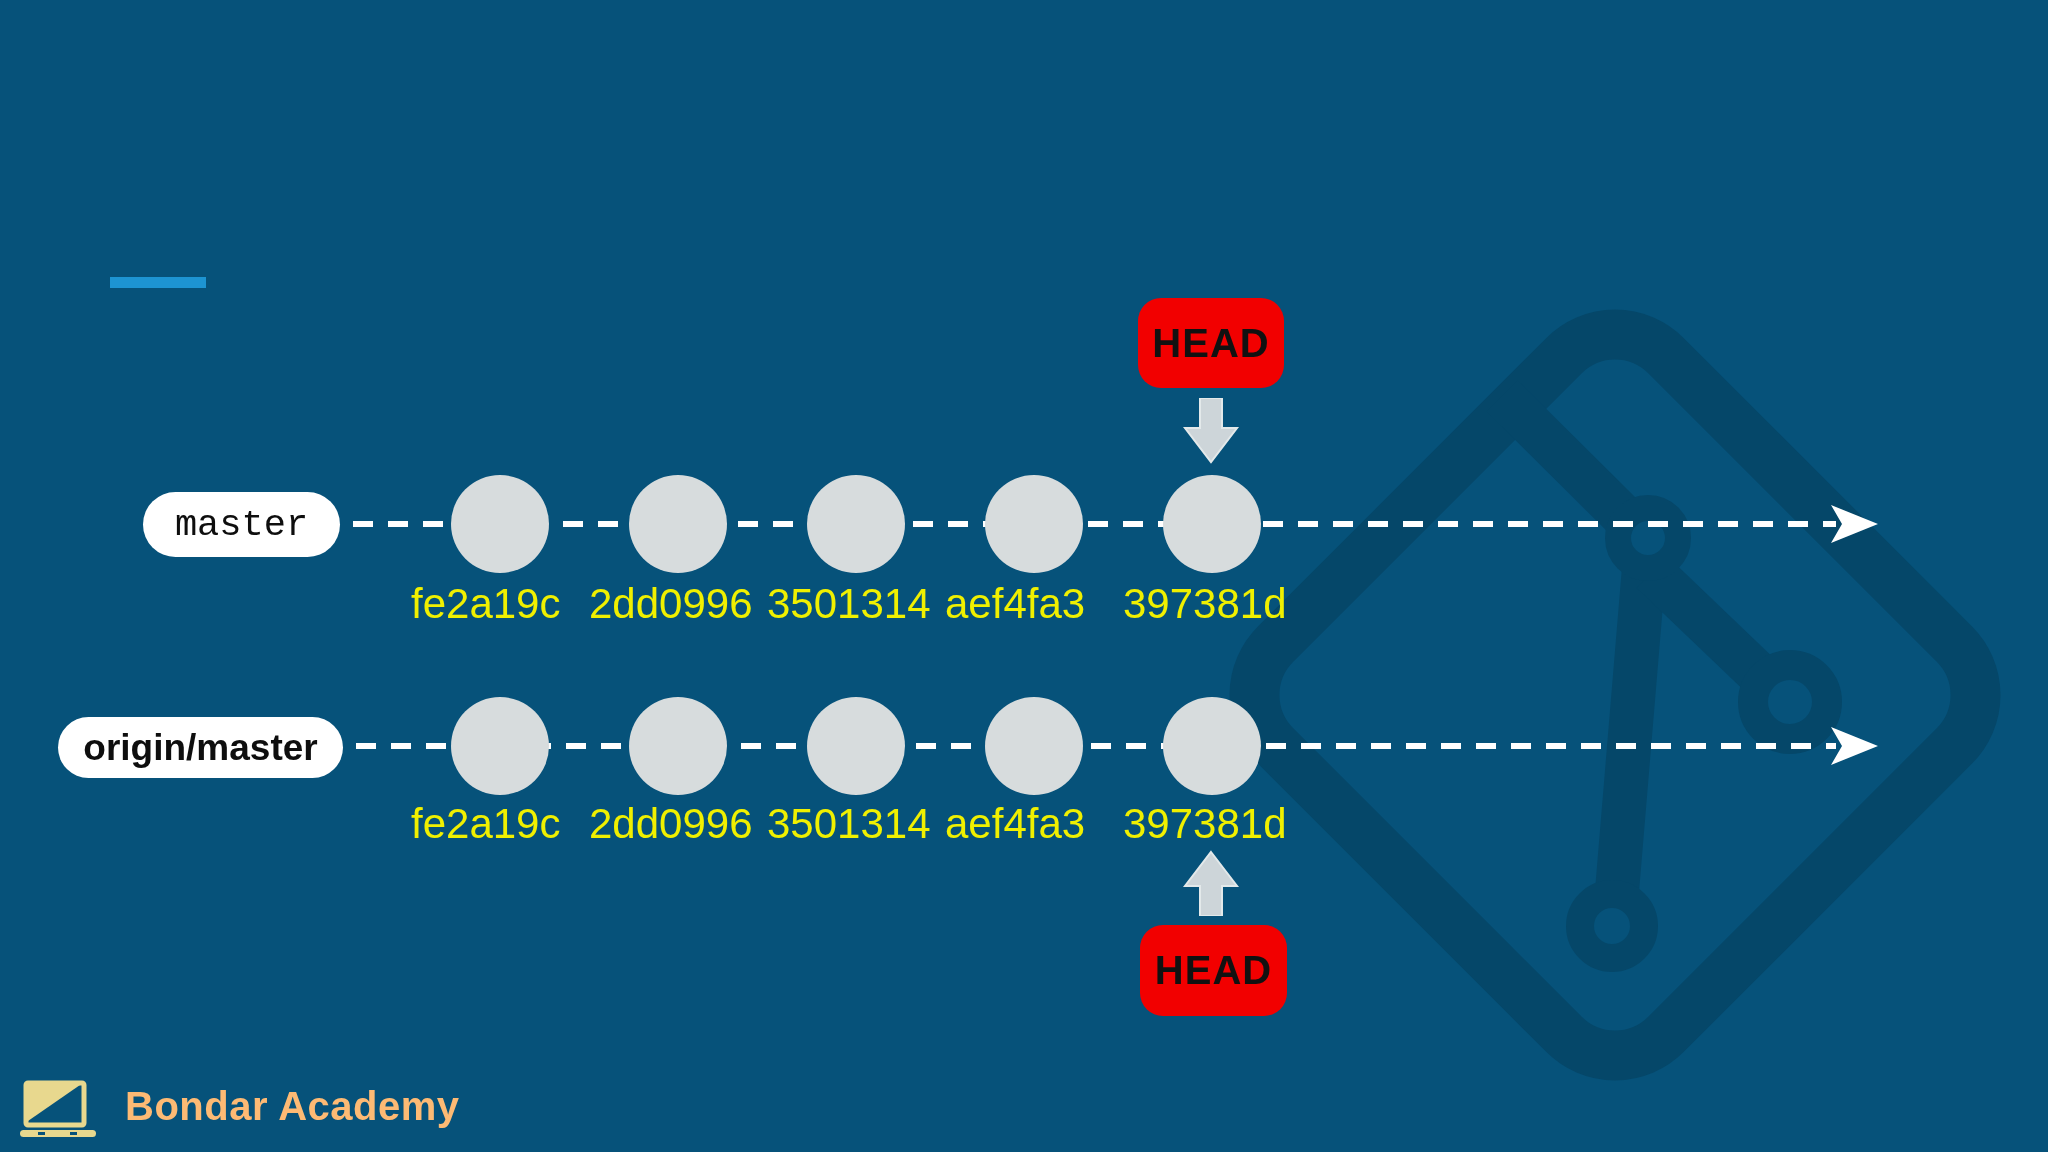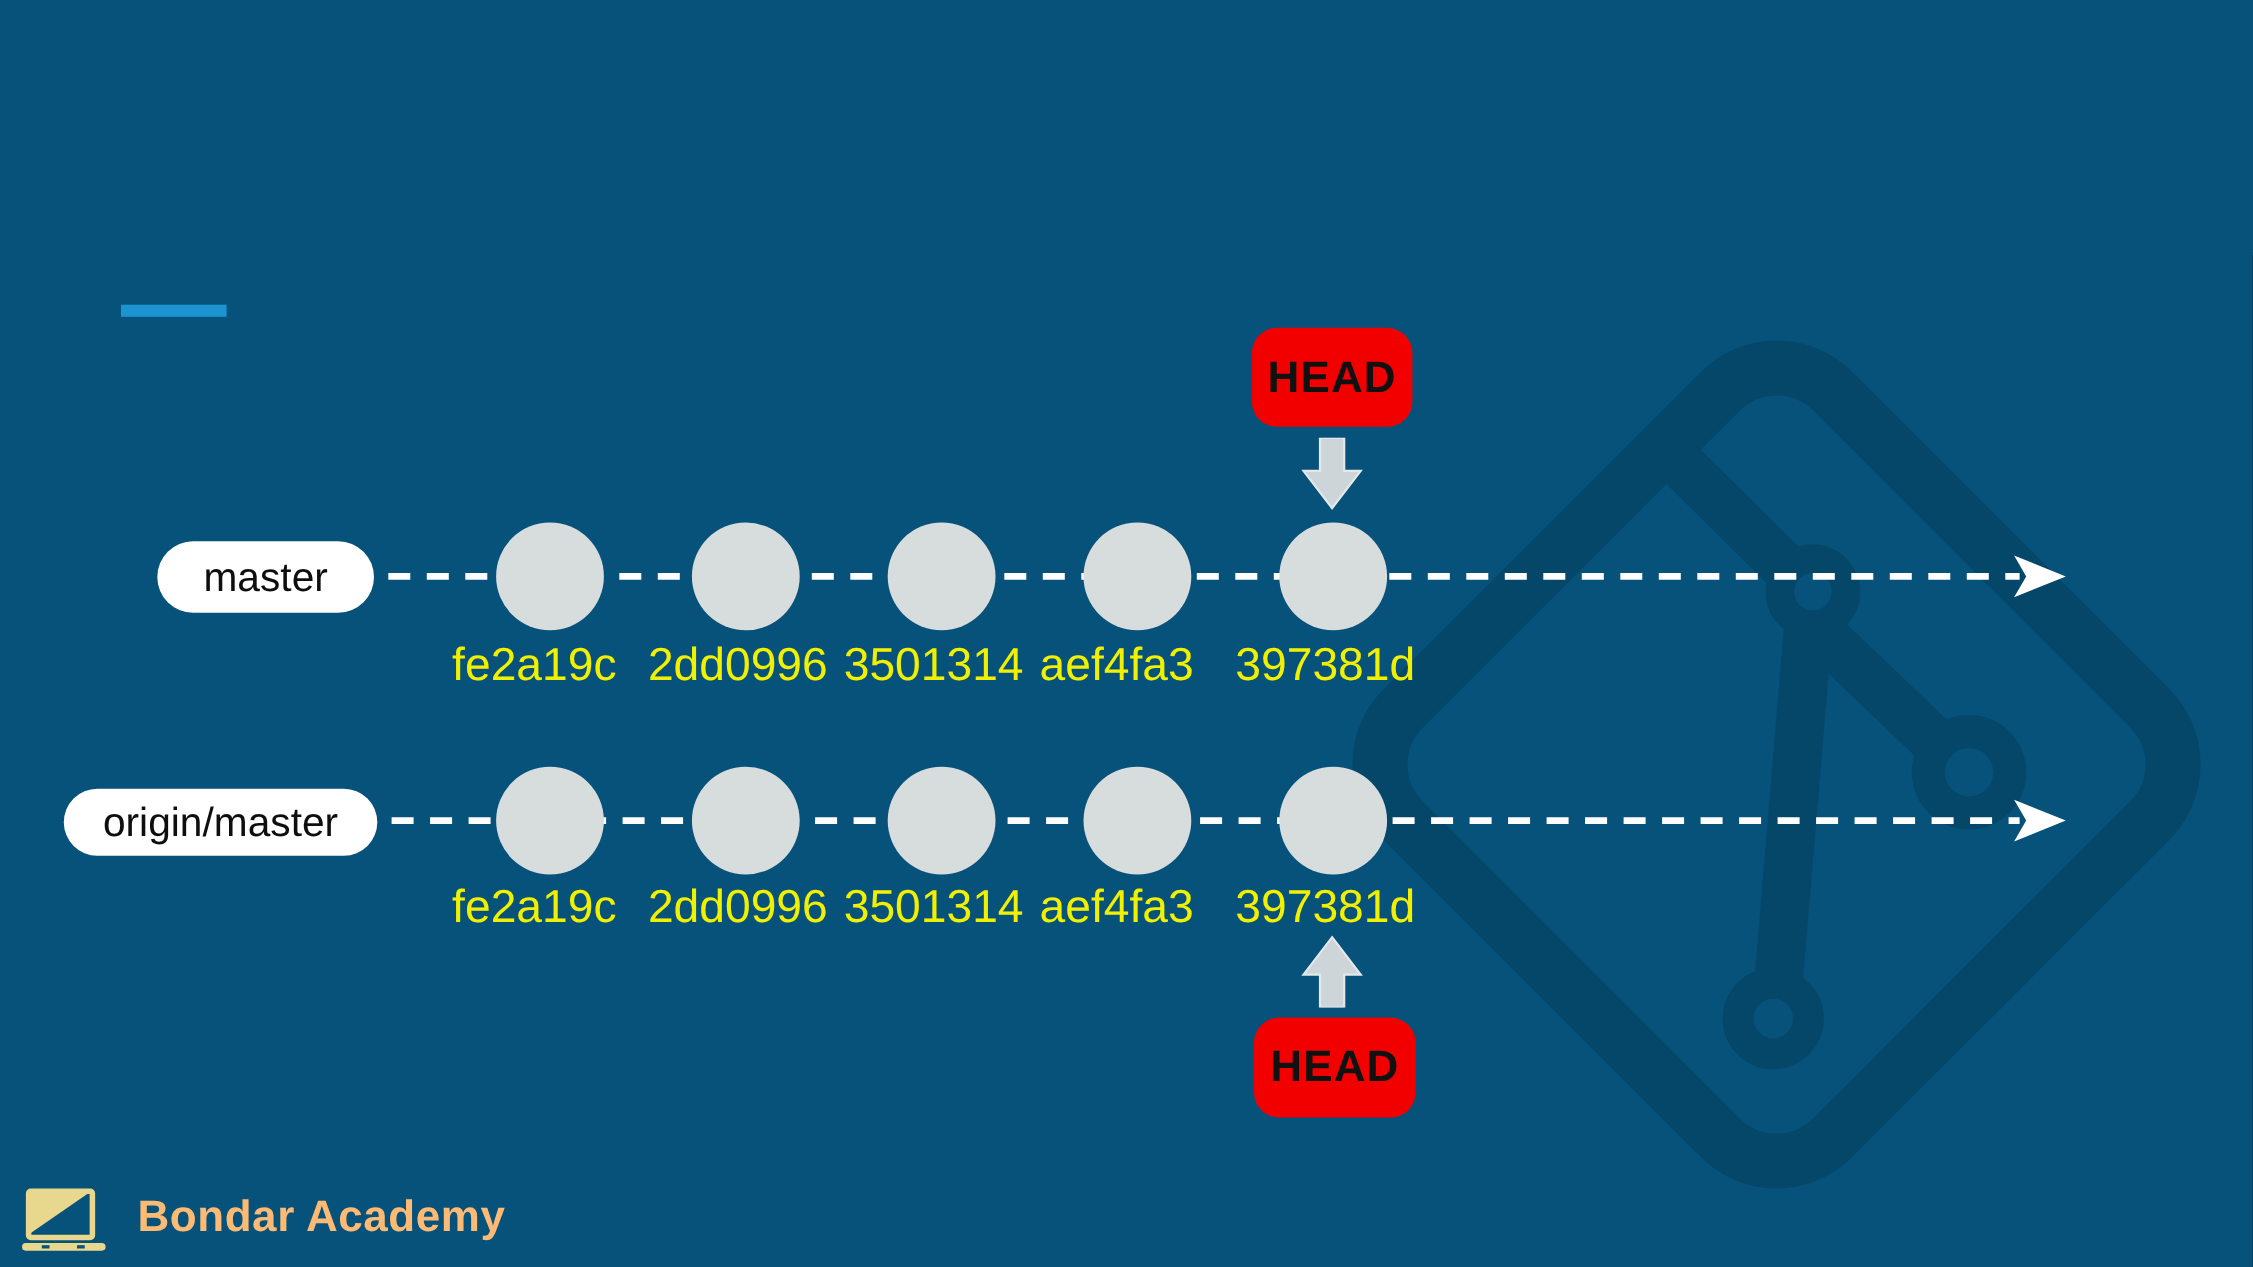--- a/index.html
+++ b/index.html
@@ -22,22 +22,22 @@
     position:absolute;left:110px;top:277px;width:96px;height:11px;
     background:#1D94D2;
   }
   .pill{
     position:absolute;
     background:#FFFFFF;color:#0E0E0E;
     border-radius:40px;
     display:flex;align-items:center;justify-content:center;
     font-size:37px;font-weight:400;
   }
-  .pill-master{left:143px;top:492px;width:197px;height:65px;}
-  .pill-origin{left:58px;top:717px;width:285px;height:61px;}
+  .pill-master{left:143px;top:492px;width:197px;height:65px;font-family:Liberation Mono, monospace;}
+  .pill-origin{left:58px;top:717px;width:285px;height:61px;font-weight:bold;}
   .timeline{position:absolute;left:0;top:0;}
   .commit{
     position:absolute;width:98px;height:98px;border-radius:50%;
     background:#D7DCDD;
   }
   .hash{
     position:absolute;width:178px;text-align:left;
     color:#F0F000;font-size:42px;font-weight:400;white-space:nowrap;
   }
   .head-badge{

